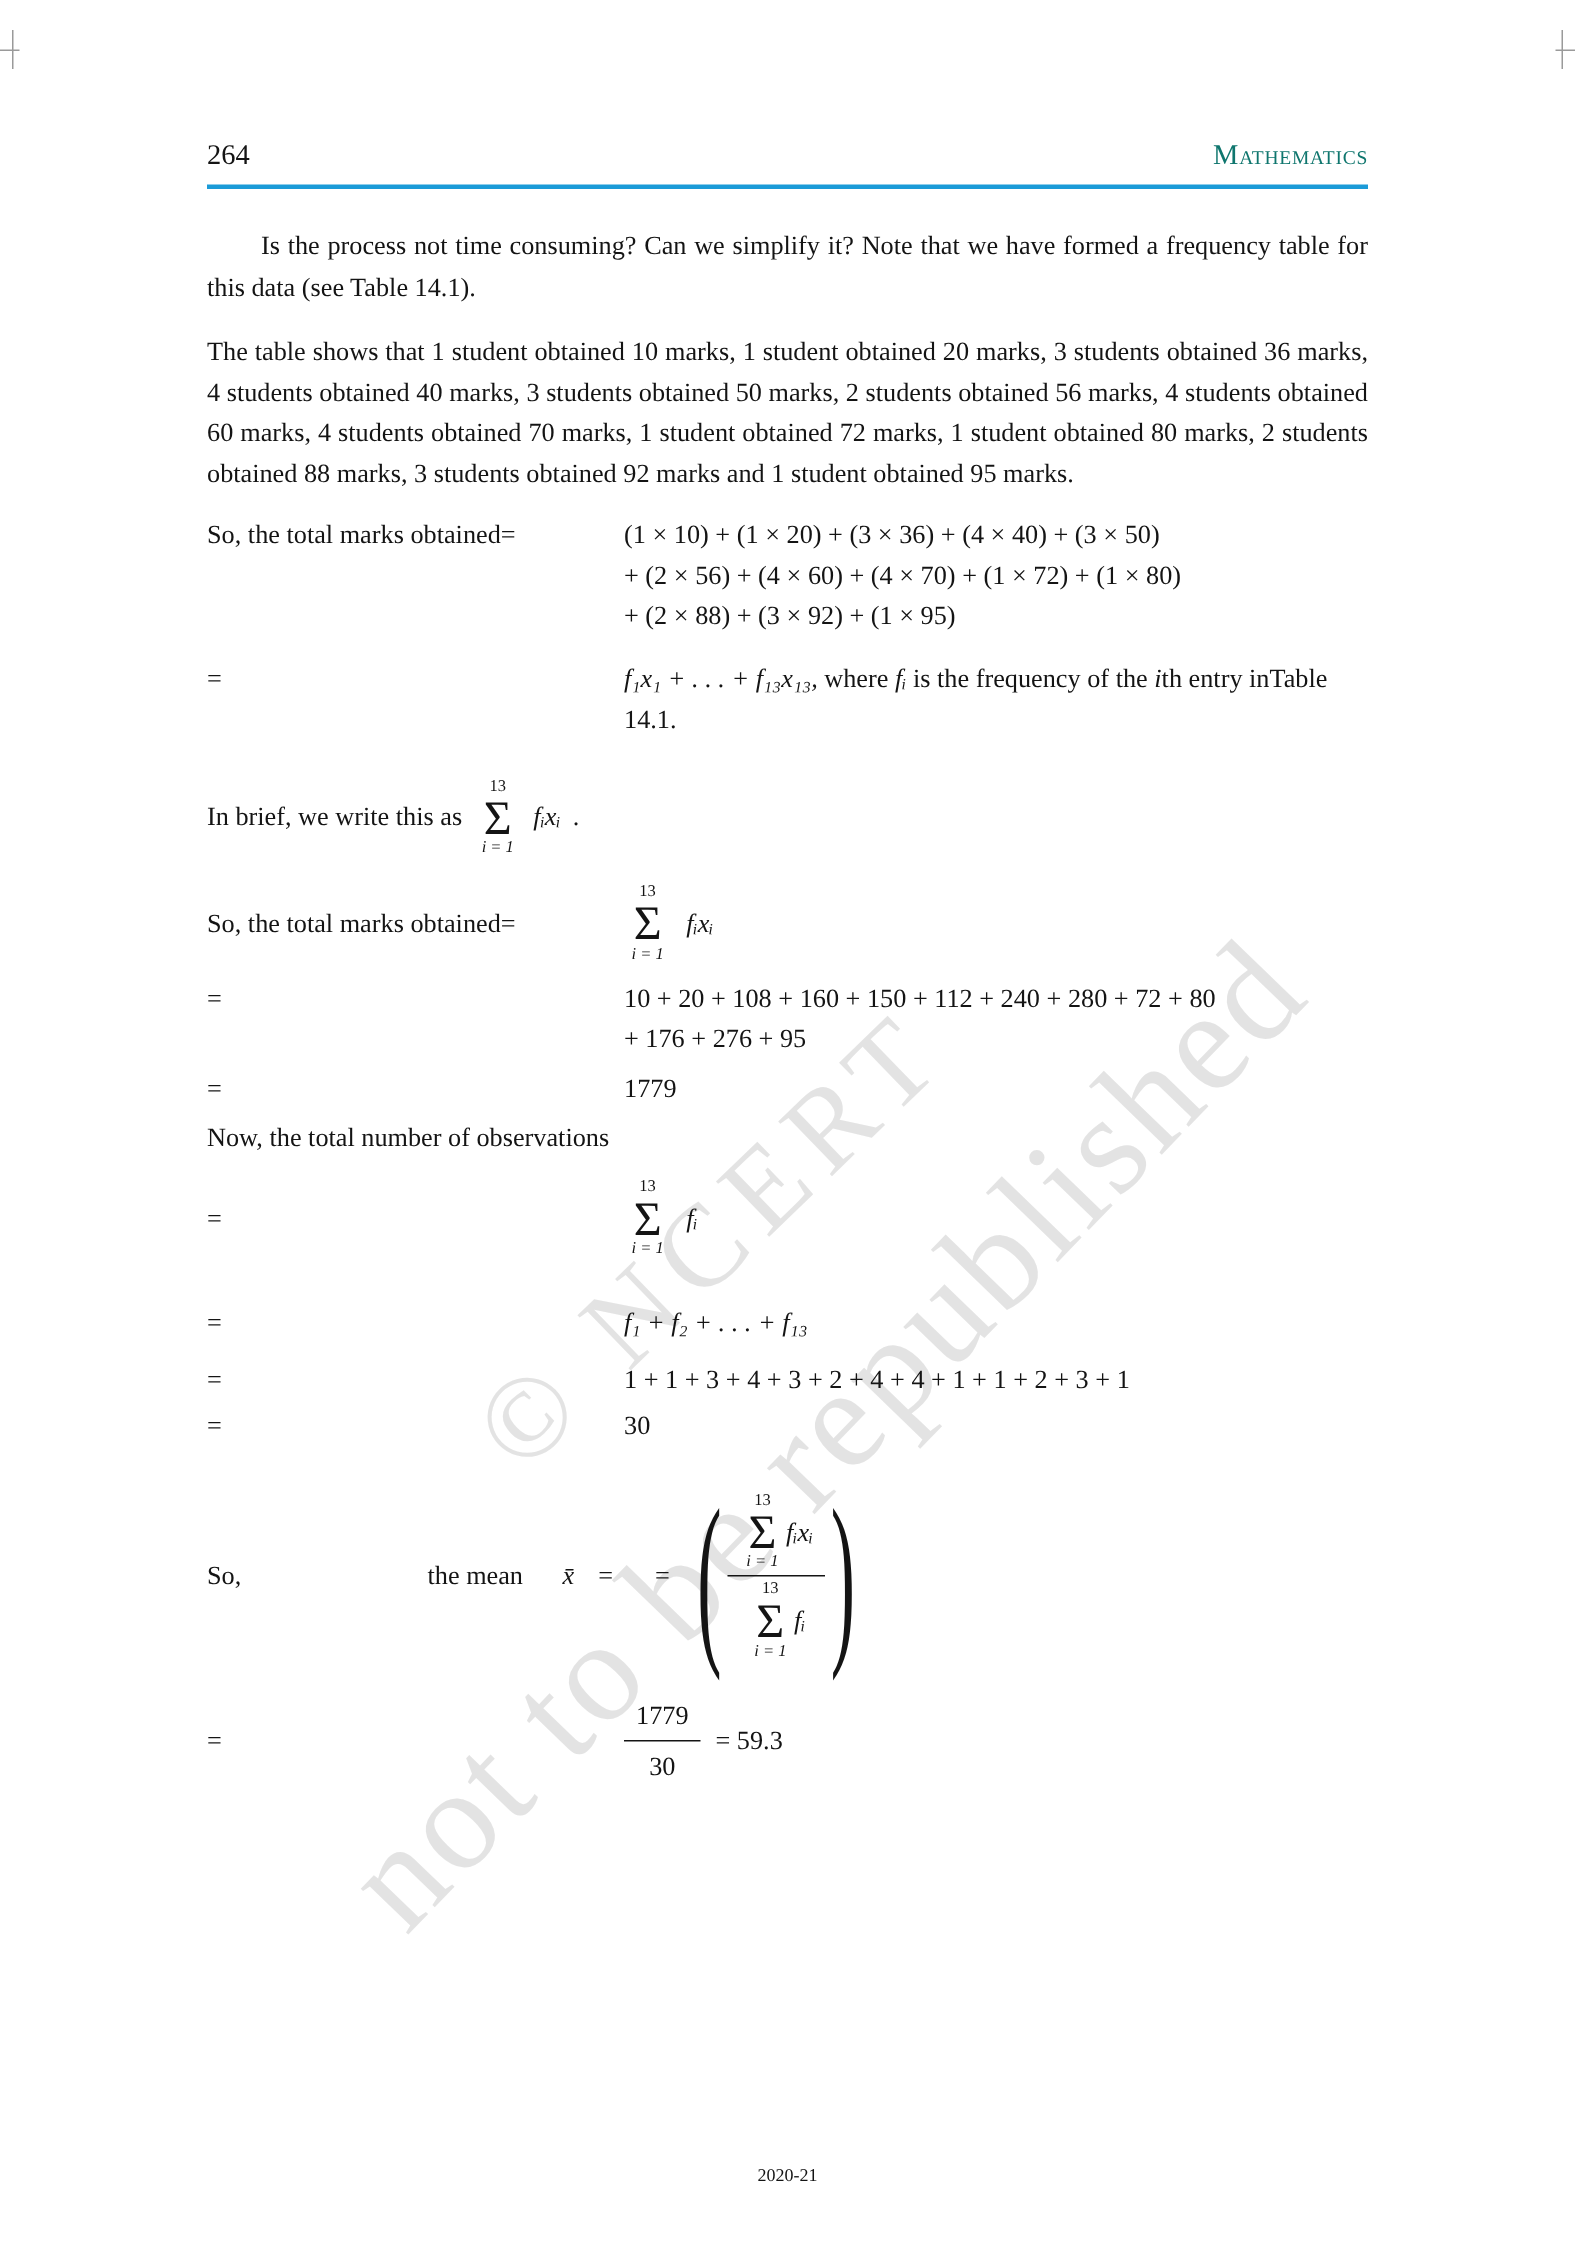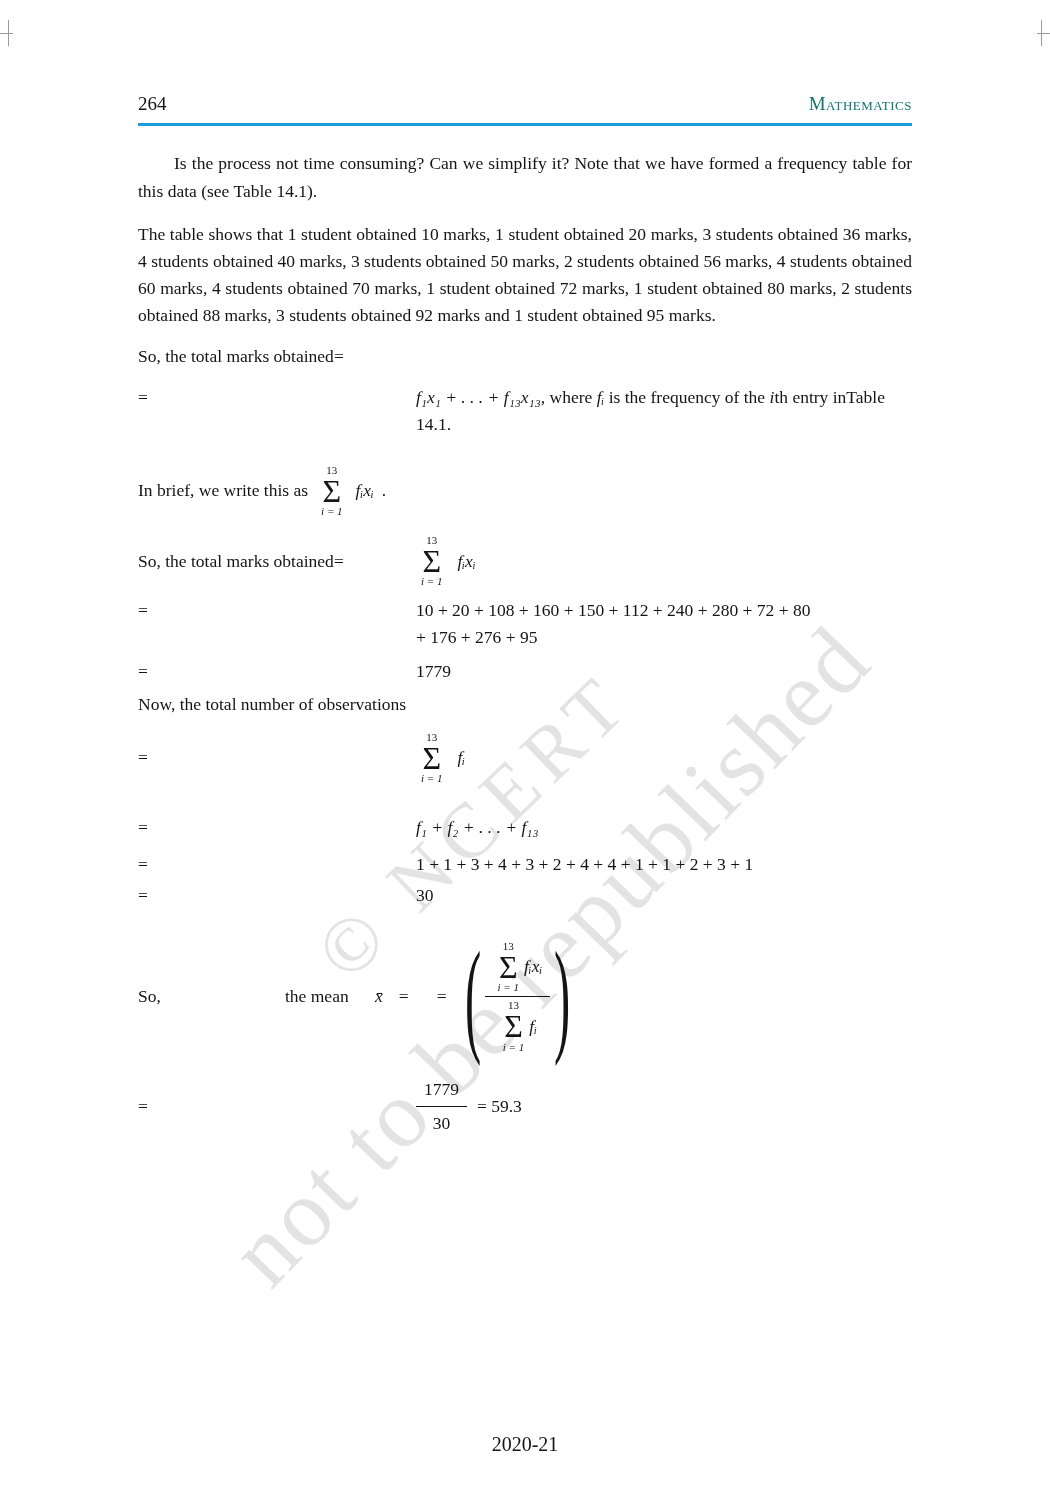--- a/index.html
+++ b/index.html
@@ -68,21 +68,21 @@
 
   .mt14 { margin-top:14px; }
   .mt10 { margin-top:10px; }
   .mt6  { margin-top:6px; }
   .mt4  { margin-top:4px; }
   .mt18 { margin-top:18px; }
   .mt26 { margin-top:26px; }
   .mt30 { margin-top:30px; }
 
   .footer { position:absolute; left:0; right:0; bottom:40px; text-align:center;
-            font-size:20px; z-index:1; }
+            font-size:12px; z-index:1; }
 </style>
 </head>
 <body>
 
 <div class="page">
 
   <div class="mark mk-tl-v"></div>
   <div class="mark mk-tl-h"></div>
   <div class="mark mk-tr-v"></div>
   <div class="mark mk-tr-h"></div>
@@ -100,20 +100,25 @@
     </header>
     <div class="rule"></div>
 
     <p class="para1">Is the process not time consuming? Can we simplify it? Note that we have formed a frequency table for this data (see Table 14.1).</p>
     <p class="para2">The table shows that 1 student obtained 10 marks, 1 student obtained 20 marks, 3 students obtained 36 marks, 4 students obtained 40 marks, 3 students obtained 50 marks, 2 students obtained 56 marks, 4 students obtained 60 marks, 4 students obtained 70 marks, 1 student obtained 72 marks, 1 student obtained 80 marks, 2 students obtained 88 marks, 3 students obtained 92 marks and 1 student obtained 95 marks.</p>
 
     <div class="eqrow mt14">
       <span class="eqlabel">
         <span>So, the total marks obtained</span>
         <span>=</span>
+      </span>
+      <span class="eqbody">
+        <span class="line">(1 × 10) + (1 × 20) + (3 × 36) + (4 × 40) + (3 × 50)</span>
+        <span class="line">+ (2 × 56) + (4 × 60) + (4 × 70) + (1 × 72) + (1 × 80)</span>
+        <span class="line">+ (2 × 88) + (3 × 92) + (1 × 95)</span>
       </span>
     </div>
 
     <div class="eqrow mt14">
       <span class="eqlabel">
         <span></span>
         <span>=</span>
       </span>
       <span class="eqbody wrap">
         <span class="mi">f₁x₁ + . . . + f₁₃x₁₃,</span>

